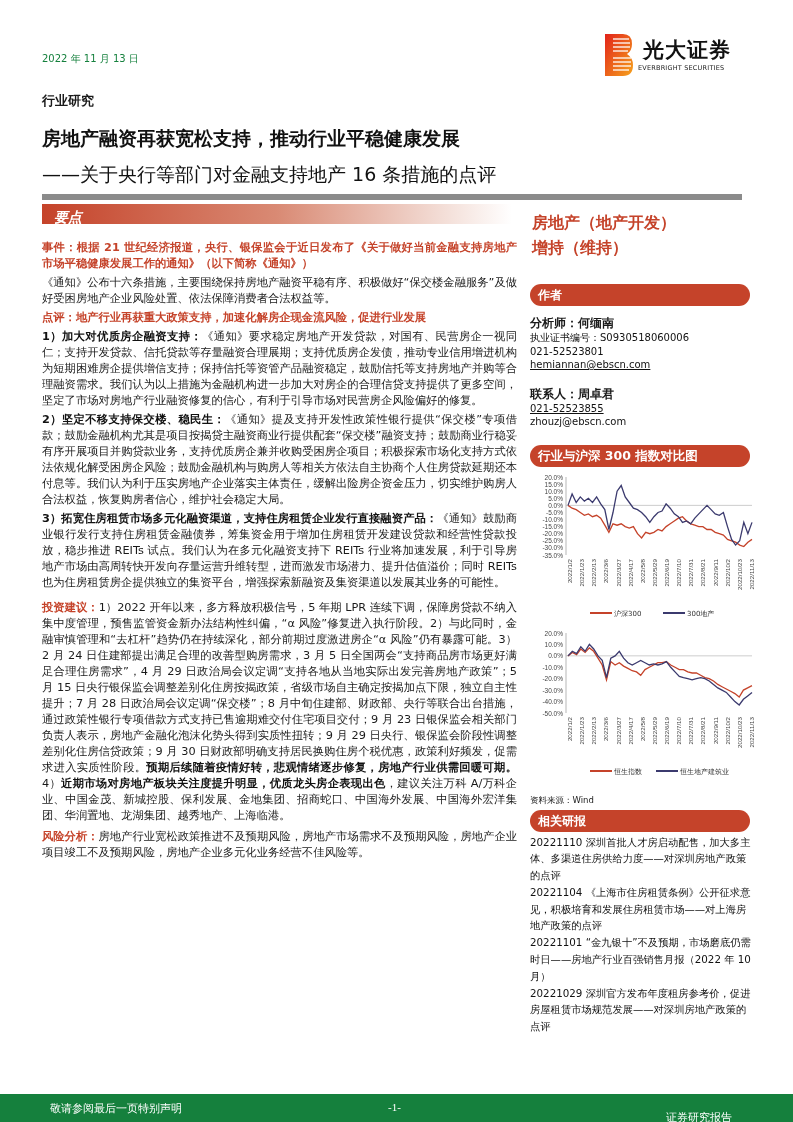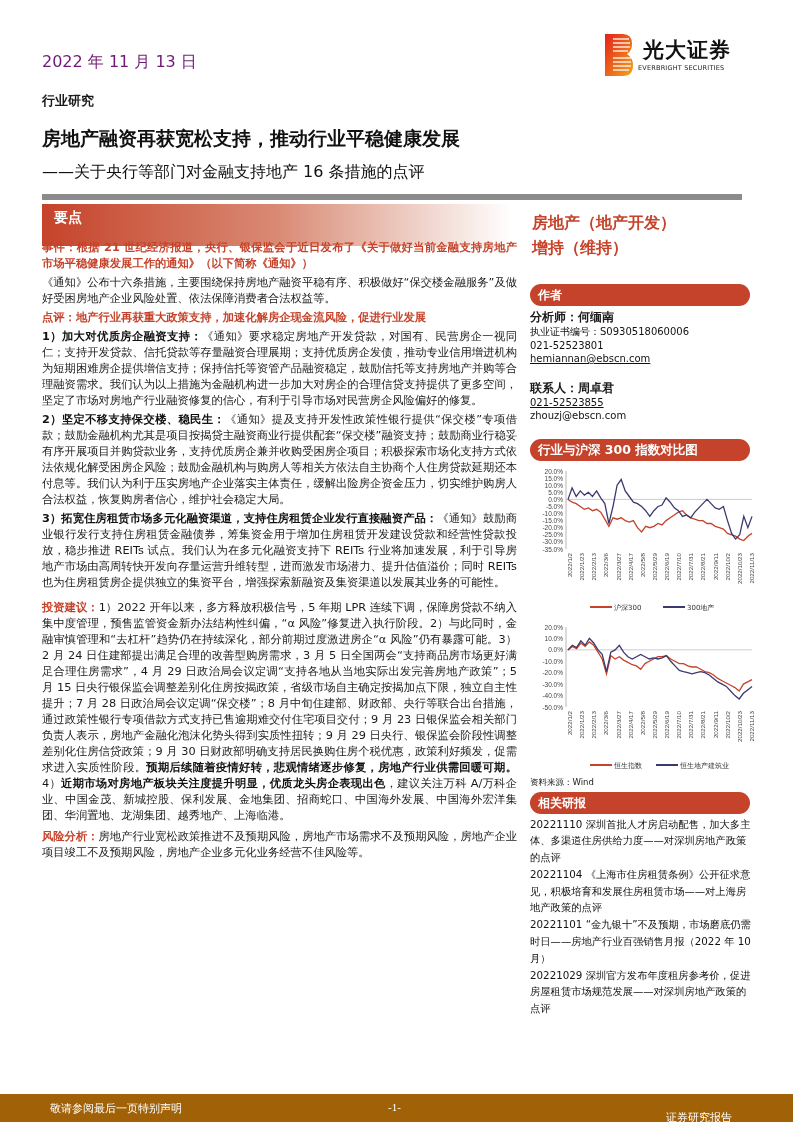--- a/index.html
+++ b/index.html
@@ -1,55 +1,55 @@
 <!DOCTYPE html>
 <html><head>
 <meta charset="utf-8">
 <style>
   * { margin: 0; padding: 0; box-sizing: border-box; }
   html, body { width: 793px; height: 1122px; background: #ffffff; overflow: hidden; }
   body { position: relative; font-family: "DejaVu Sans", "Liberation Sans", sans-serif; color: #1a1a1a; }
 
-  .date { position: absolute; left: 42px; top: 52px; font-size: 16px; color: #701a75; }
+  .date { position: absolute; left: 42px; top: 52px; font-size: 10px; color: #15803d; }
   .logo { position: absolute; left: 605px; top: 34px; width: 170px; height: 42px; }
   .logo-mark { position: absolute; left: 0; top: 0; width: 28px; height: 42px; }
   .logo-cn { position: absolute; left: 38px; top: 2px; font-size: 21px; font-weight: bold; letter-spacing: 1px; color: #111; }
   .logo-en { position: absolute; left: 33px; top: 30px; font-size: 6.5px; color: #222; letter-spacing: 0.2px; }
 
   .category { position: absolute; left: 42px; top: 92px; font-size: 13px; font-weight: bold; }
   .title { position: absolute; left: 42px; top: 126px; font-size: 19px; font-weight: bold; color: #111; }
-  .subtitle { position: absolute; left: 42px; top: 162px; font-size: 16px; color: #111; }
+  .subtitle { position: absolute; left: 42px; top: 162px; font-size: 19px; color: #111; }
   .topbar { position: absolute; left: 42px; top: 194px; width: 700px; height: 6px; background: #8b8b8b; }
 
-  .keypoints-header { position: absolute; left: 42px; top: 204px; width: 470px; height: 42px;
+  .keypoints-header { position: absolute; left: 42px; top: 204px; width: 470px; height: 20px;
     background: linear-gradient(to right, #c5432a 0%, #d98a74 50%, #f3ddd6 85%, #ffffff 100%);
-    color: #fff; font-weight: bold; font-size: 14px; padding: 5px 12px; }
+    color: #fff; font-weight: bold; font-size: 14px; padding: 5px 12px; font-style: italic; }
 
   .left-col { position: absolute; left: 42px; top: 240px; width: 475px; font-size: 11.3px; line-height: 16px; text-align: justify; }
   .left-col p { margin-bottom: 3px; }
   .red-bold { color: #c5432a; font-weight: bold; }
   .bold { font-weight: bold; color: #111; }
 
   .right-col { position: absolute; left: 530px; top: 210px; width: 235px; }
   .sector { font-size: 16px; font-weight: bold; color: #c5432a; line-height: 25px; margin-left: 2px; margin-top: 0px; }
   .box-header { background: #c5432a; color: #fff; font-weight: bold; font-size: 12px; height: 22px; line-height: 22px; padding-left: 8px; width: 220px; border-radius: 11px; }
   .author-header { margin-top: 24px; }
-  .person-name { font-size: 12px; font-weight: bold; margin-top: 3px; line-height: 16px; }
+  .person-name { font-size: 12px; font-weight: bold; margin-top: 9px; line-height: 16px; }
   .person-line { font-size: 10px; line-height: 13.5px; color: #111; }
   .person-line.link { text-decoration: underline; }
   .contact-block { margin-top: 14px; }
   .chart-header { margin-top: 16px; font-size: 12.5px; }
   .chart { width: 230px; height: 150px; position: relative; margin-top: 4px; }
   .chart svg { display: block; }
-  .source { font-size: 8.5px; margin-top: 4px; }
+  .source { font-size: 8.5px; margin-top: 16px; }
   .related-header { margin-top: 3px; }
   .related-list { font-size: 10.3px; line-height: 16.8px; width: 222px; margin-top: 2px; color: #111; }
   .related-item { margin-bottom: 0; }
 
-  .footer { position: absolute; left: 0; top: 1094px; width: 793px; height: 28px; background: #a16207; color: #fff; font-size: 11px; font-family: Liberation Serif, serif; }
+  .footer { position: absolute; left: 0; top: 1094px; width: 793px; height: 28px; background: #15803d; color: #fff; font-size: 11px; font-family: Liberation Serif, serif; }
   .footer .f-left { position: absolute; left: 50px; top: 7px; }
   .footer .f-center { position: absolute; left: 388px; top: 7px; }
   .footer .f-right { position: absolute; left: 666px; top: 16px; }
 </style>
 </head>
 <body>
 
 <div class="date">2022 年 11 月 13 日</div>
 
 <div class="logo">

